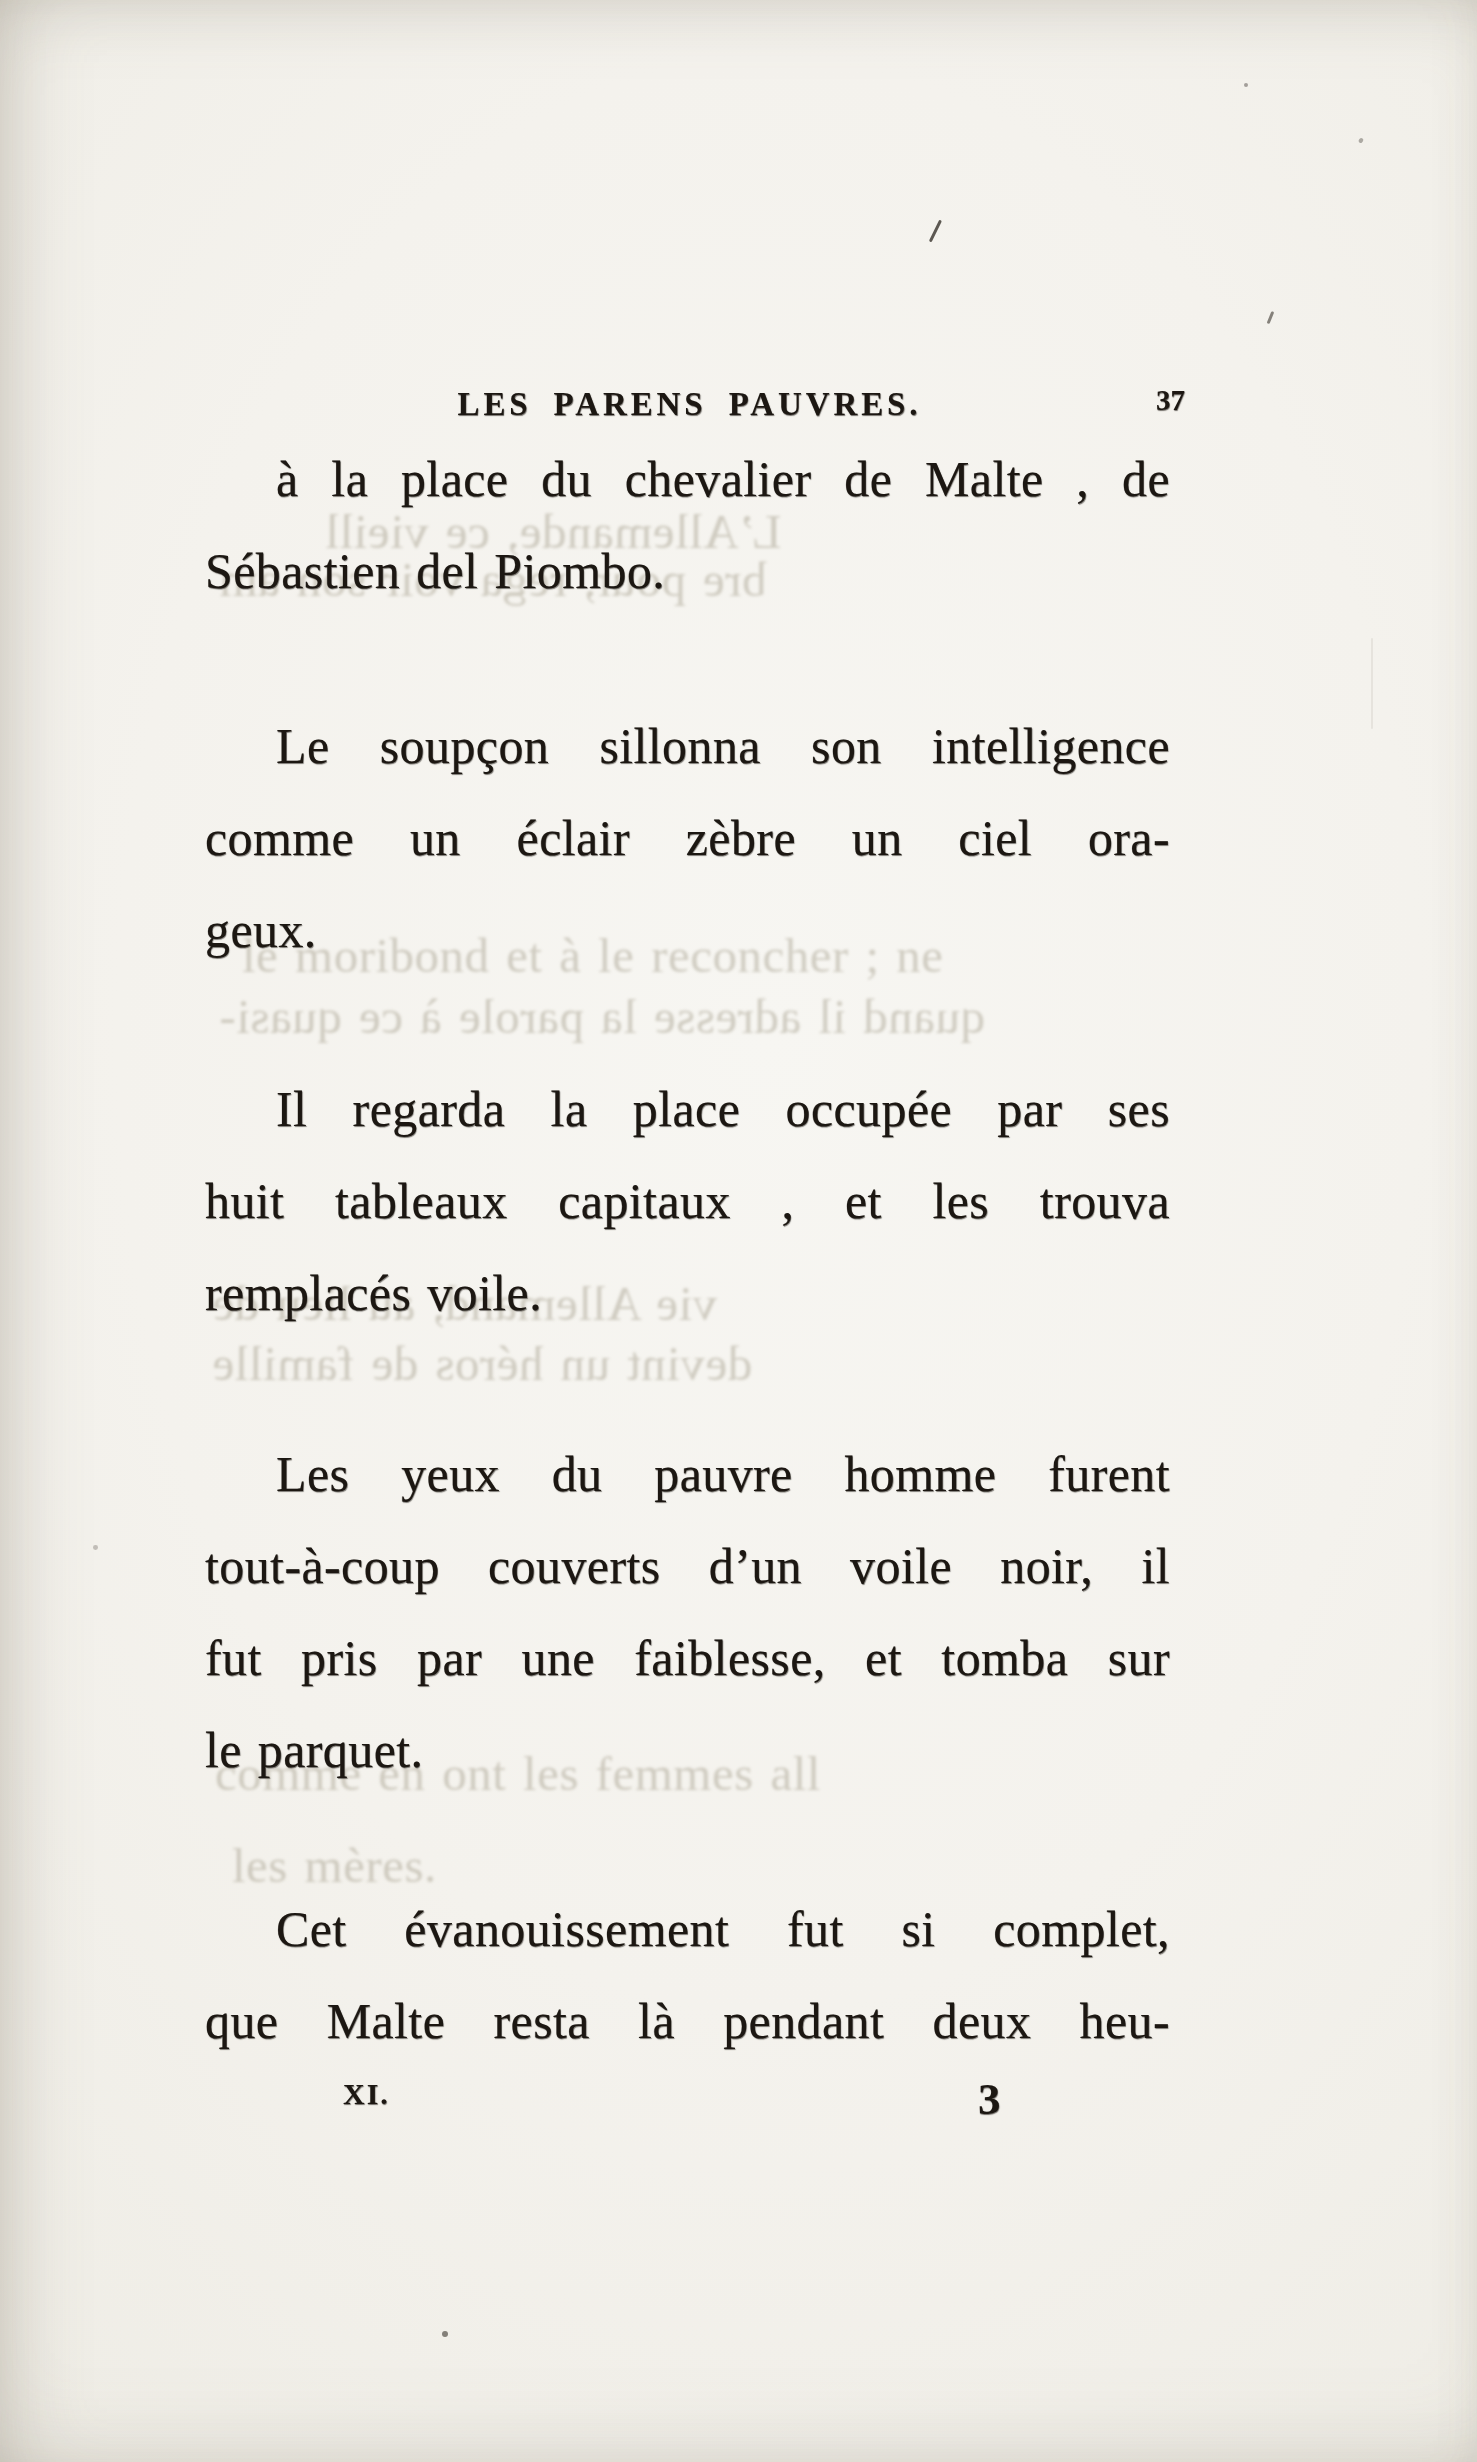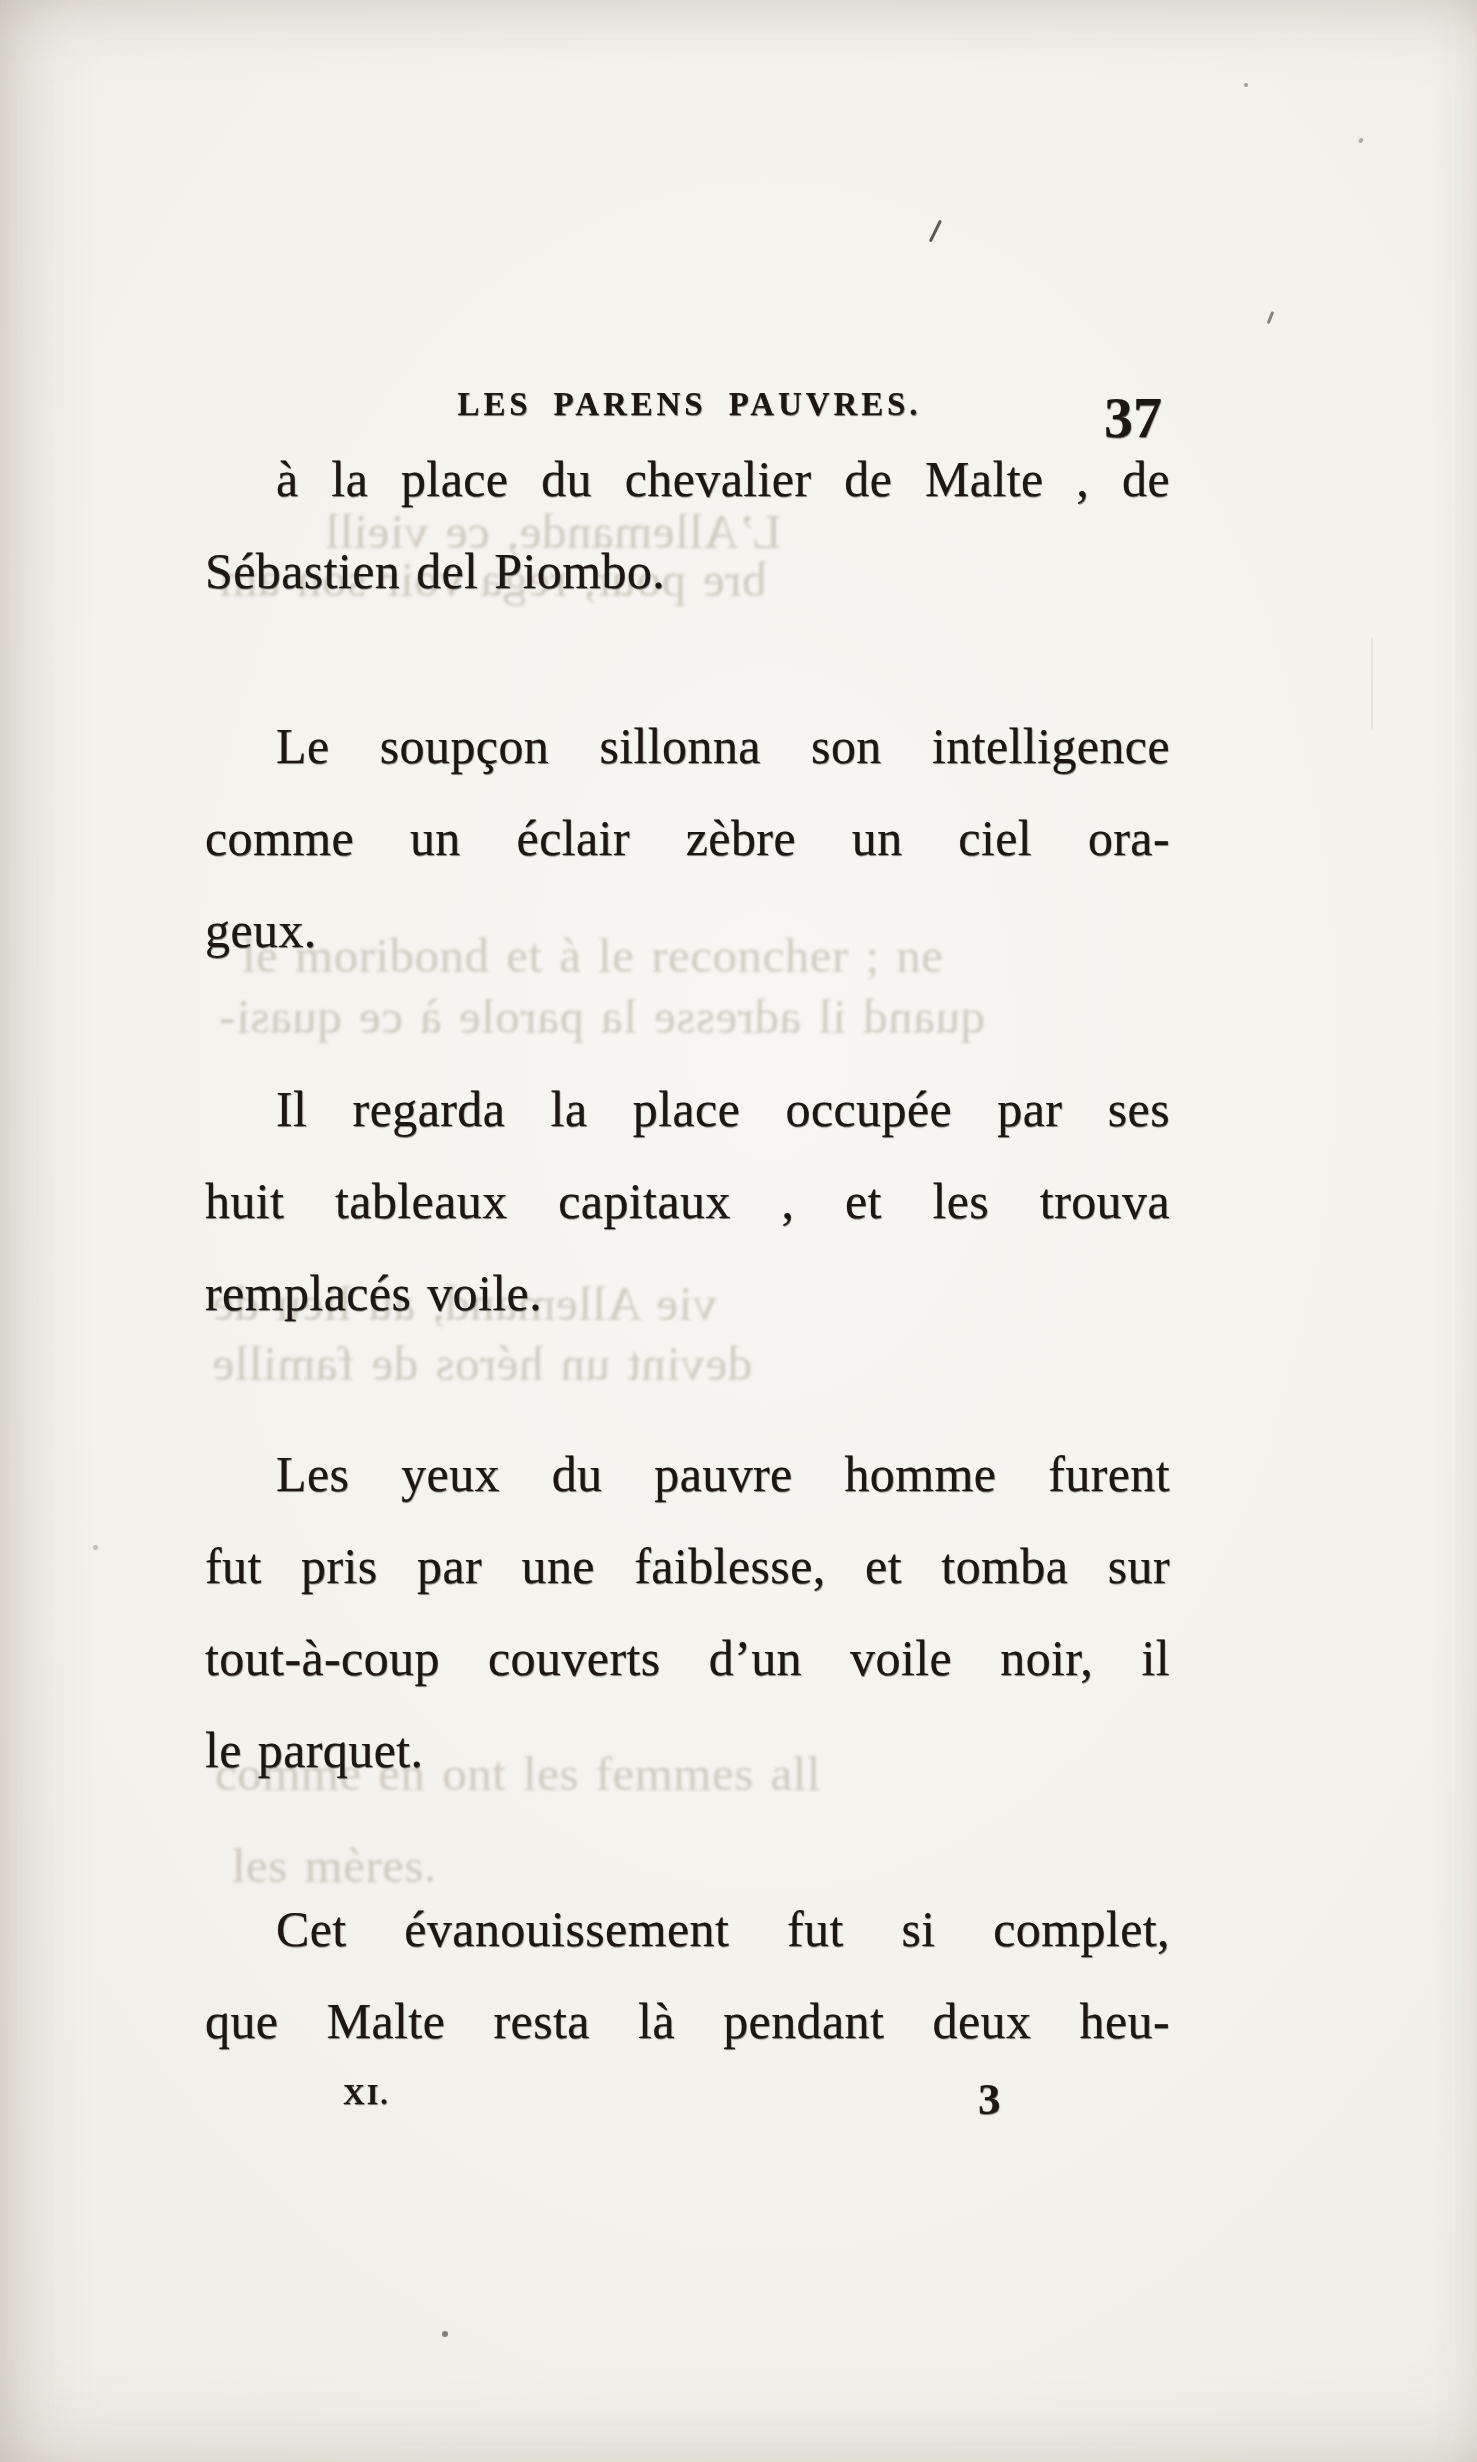--- a/index.html
+++ b/index.html
@@ -17,22 +17,22 @@
       inset 0 39px 79px -39px rgba(120,110,92,.22),
       inset -24.6px 0 69px -49px rgba(120,110,92,.14),
       inset 0 -49px 108px -59px rgba(120,110,92,.20);
   }
   .running-title{
     position:absolute;left:207px;width:965px;top:386px;
     text-align:center;font-weight:700;font-size:33px;letter-spacing:3.9px;word-spacing:9.9px;
     color:#1c1712;text-shadow:0.6px 0.6px 1px rgba(25,20,15,.6);
   }
   .page-number{
-    position:absolute;right:316px;top:384px;
-    font-weight:700;font-size:58px;color:#1c1712;
+    position:absolute;right:293px;top:384px;
+    font-weight:700;font-size:29px;color:#1c1712;
     text-shadow:0.6px 0.6px 1px rgba(25,20,15,.6);
   }
   .para{position:absolute;left:205px;width:965px;box-sizing:border-box;}
   .line{
     font-size:50px;line-height:92px;white-space:nowrap;
     text-align:justify;text-align-last:justify;white-space:normal;
     color:#1c1712;letter-spacing:0.4px;word-spacing:3px;
     text-shadow:0.6px 0.5px 0.9px rgba(28,23,18,.55), -0.3px 0 0.5px rgba(28,23,18,.3);
     height:92px;overflow:visible;
   }
@@ -93,22 +93,22 @@
   </div>
 
   <div class="para" style="top:1063px;">
     <div class="line ind">Il regarda la place occupée par ses</div>
     <div class="line">huit tableaux capitaux , et les trouva</div>
     <div class="line last">remplacés voile.</div>
   </div>
 
   <div class="para" style="top:1428px;">
     <div class="line ind">Les yeux du pauvre homme furent</div>
+    <div class="line">tout-à-coup couverts d’un voile noir, il</div>
     <div class="line">fut pris par une faiblesse, et tomba sur</div>
-    <div class="line">tout-à-coup couverts d’un voile noir, il</div>
     <div class="line last">le parquet.</div>
   </div>
 
   <div class="para" style="top:1883px;">
     <div class="line ind">Cet évanouissement fut si complet,</div>
     <div class="line">que Malte resta là pendant deux heu-</div>
   </div>
 
   <div class="sig-left">XI.</div>
   <div class="sig-right">3</div>

